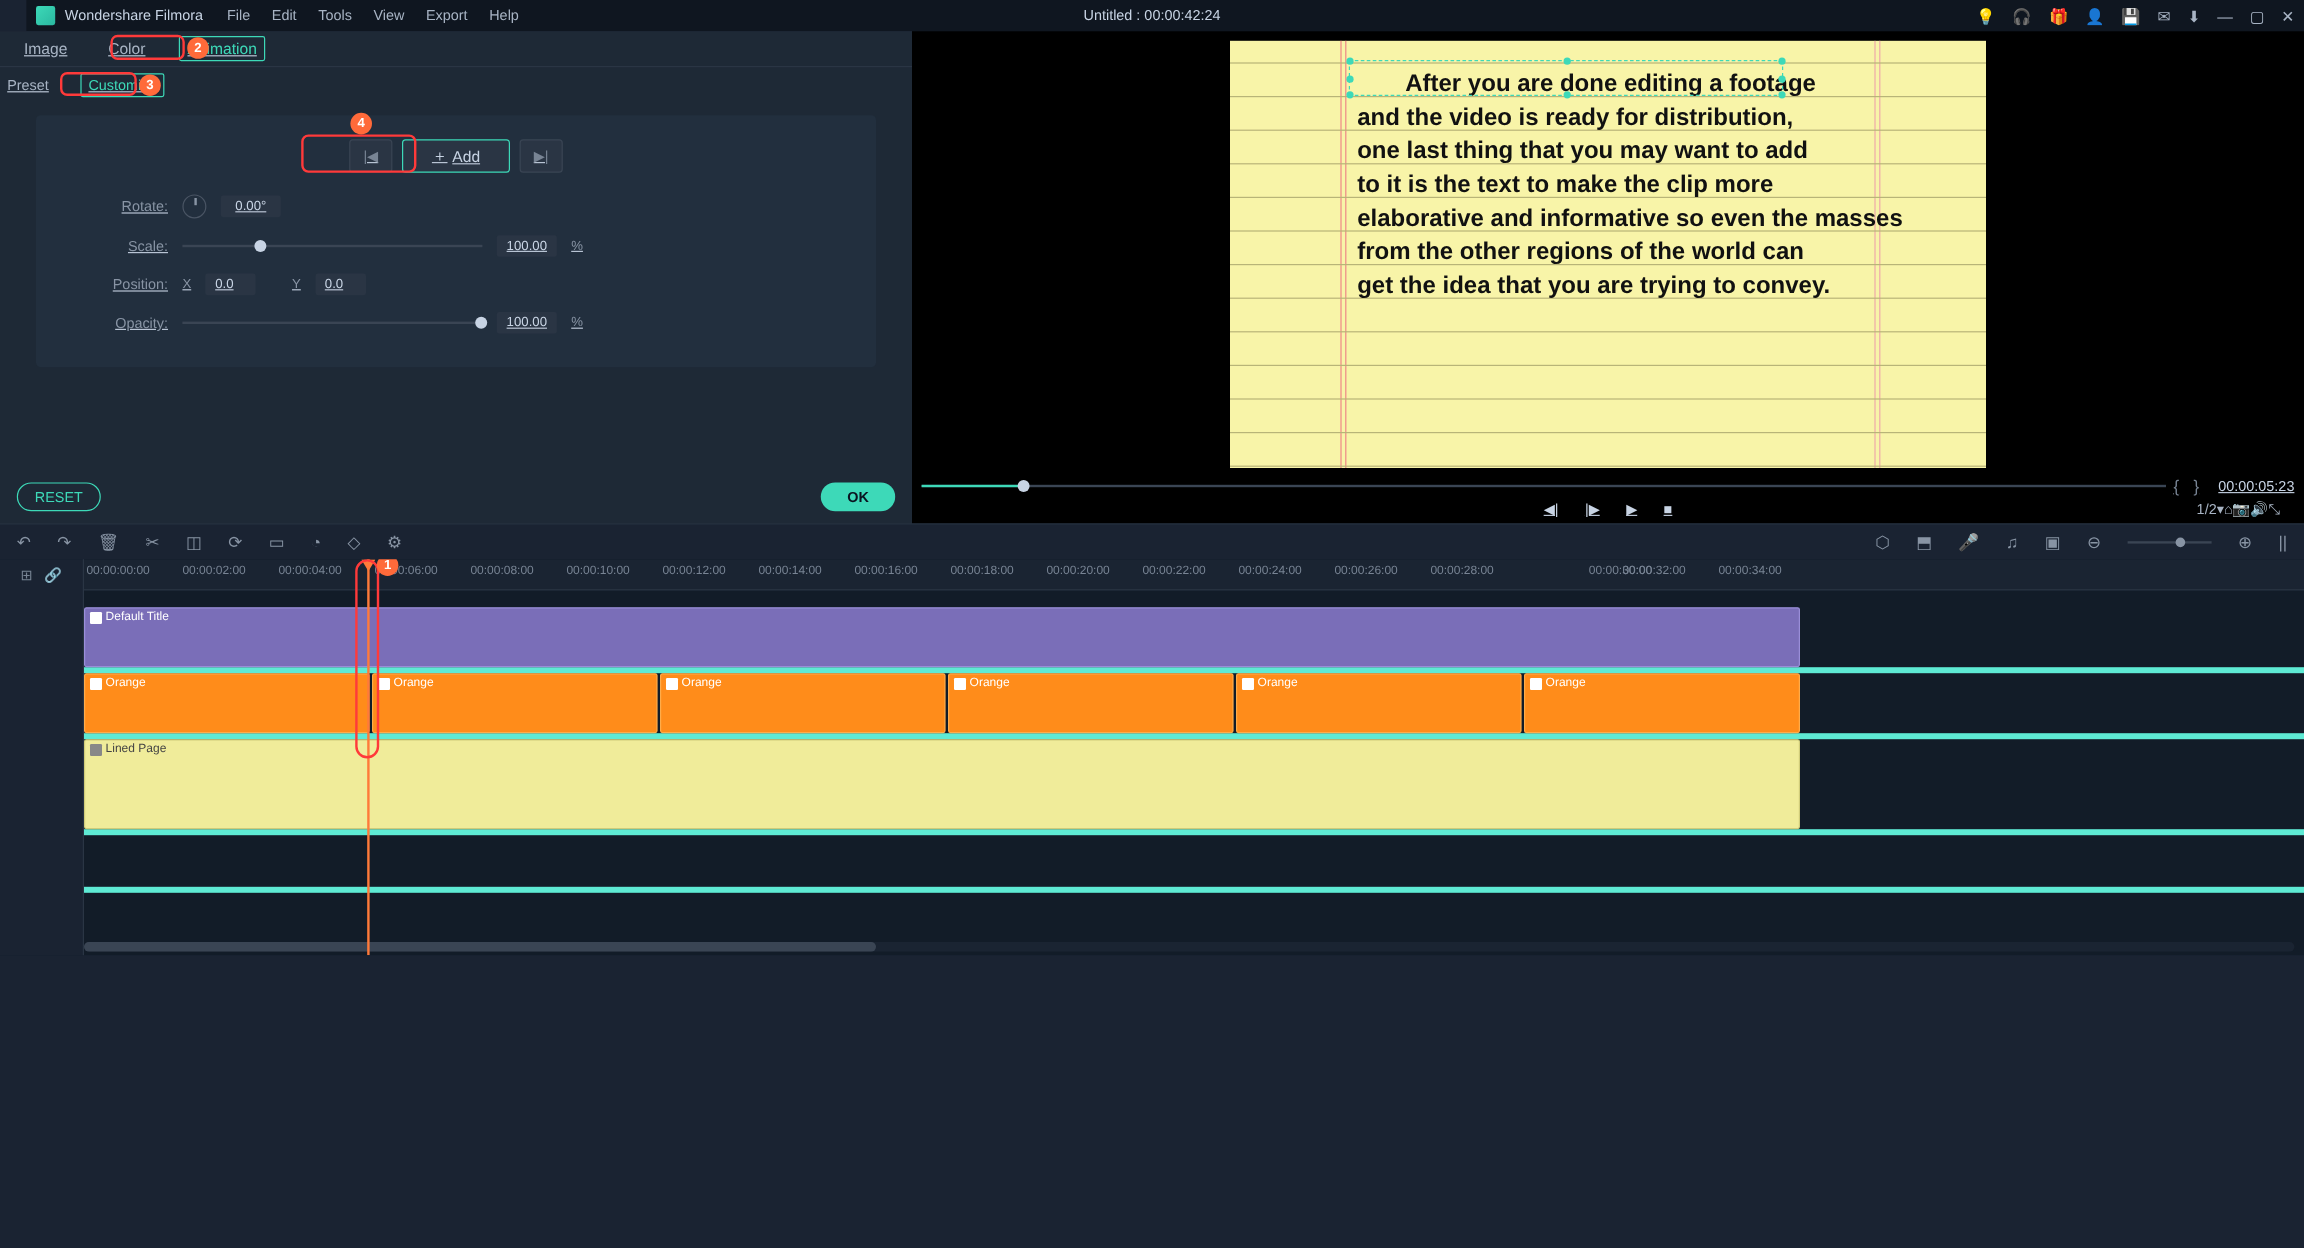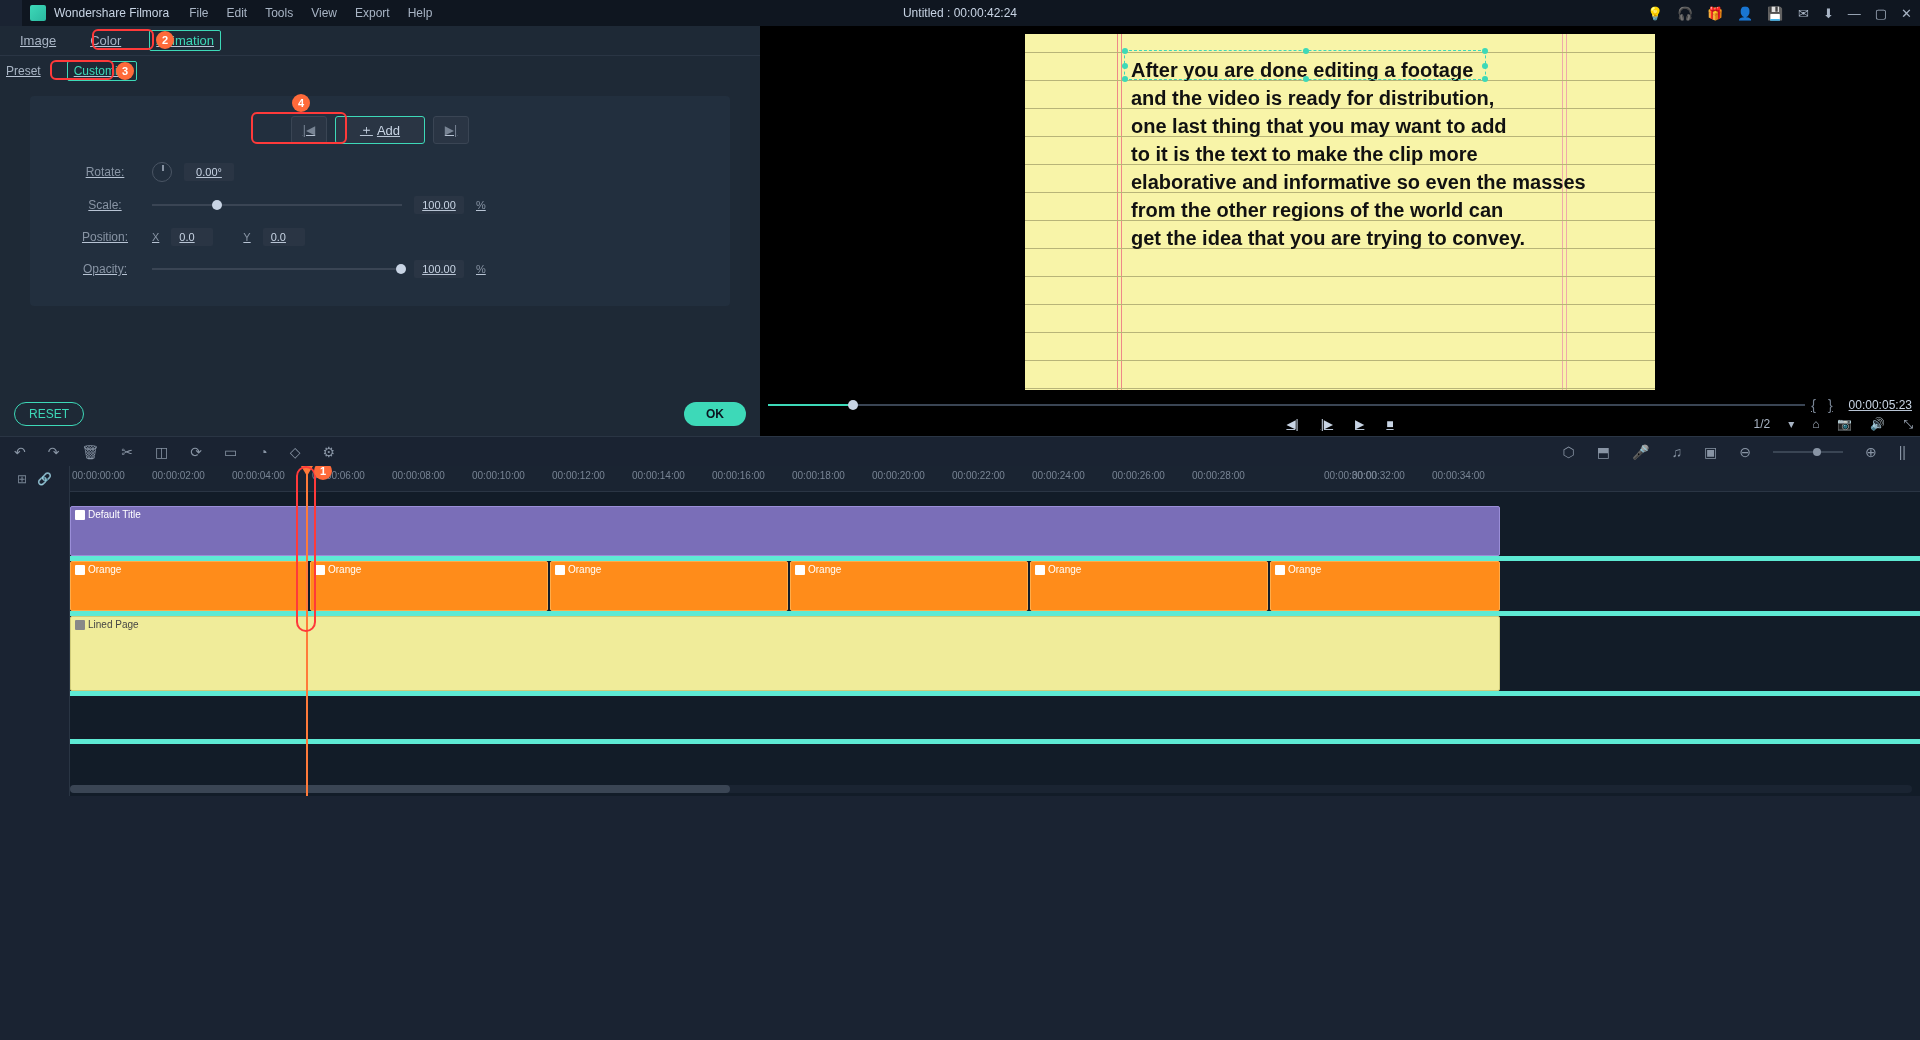--- a/index.html
+++ b/index.html
@@ -32,21 +32,21 @@
 
 .callout { position: absolute; border: 2px solid #ff3a3a; border-radius: 6px; pointer-events: none; }
 .callout-badge { position: absolute; width: 18px; height: 18px; background: #ff6a3a; border-radius: 50%; color: #fff; font-size: 11px; font-weight: bold; display: flex; align-items: center; justify-content: center; }
 
 .anim-body { padding: 20px 40px; background: #222f3e; margin: 10px 30px; border-radius: 4px; height: 210px; position: relative; }
 .keyframe-row { display: flex; justify-content: center; gap: 8px; margin-bottom: 18px; position: relative; }
 .kf-btn { width: 36px; height: 28px; background: #2a3544; border: 1px solid #3a4554; border-radius: 3px; color: #788494; display: flex; align-items: center; justify-content: center; cursor: pointer; }
 .add-btn { width: 90px; height: 28px; background: #2a3544; border: 1px solid #3dd9b8; border-radius: 3px; color: #c8d4e4; display: flex; align-items: center; justify-content: center; gap: 4px; cursor: pointer; font-size: 13px; }
 
 .prop-row { display: flex; align-items: center; margin-bottom: 14px; gap: 12px; }
-.prop-label { width: 70px; text-align: center; color: #8894a4; font-size: 12px; }
+.prop-label { width: 70px; text-align: right; color: #8894a4; font-size: 12px; }
 .slider-track { width: 250px; height: 2px; background: #3a4554; position: relative; }
 .slider-thumb { position: absolute; top: -4px; width: 10px; height: 10px; background: #c8d4e4; border-radius: 50%; }
 .val-box { background: #2a3544; padding: 3px 8px; border-radius: 2px; color: #c8d4e4; font-size: 11px; min-width: 50px; text-align: center; }
 .unit { color: #8894a4; font-size: 11px; }
 .pos-inp { background: #2a3544; padding: 3px 8px; border-radius: 2px; color: #c8d4e4; font-size: 11px; width: 42px; }
 .knob { width: 20px; height: 20px; border: 1px solid #4a5564; border-radius: 50%; position: relative; }
 .knob::after { content: ''; position: absolute; top: 2px; left: 9px; width: 2px; height: 6px; background: #8894a4; }
 
 .reset-btn { position: absolute; bottom: 10px; left: 14px; padding: 4px 14px; border: 1px solid #3dd9b8; border-radius: 12px; color: #3dd9b8; font-size: 12px; cursor: pointer; background: transparent; }
 .ok-btn { position: absolute; bottom: 10px; right: 14px; padding: 5px 22px; background: #3dd9b8; border-radius: 12px; color: #0a1420; font-size: 12px; font-weight: bold; cursor: pointer; border: none; }
@@ -65,21 +65,21 @@
 
 .progress-row { height: 14px; display: flex; align-items: center; padding: 0 8px; }
 .progress-track { flex: 1; height: 2px; background: #3a4554; position: relative; }
 .progress-fill { position: absolute; left: 0; height: 2px; background: #3dd9b8; }
 .progress-thumb { position: absolute; top: -4px; width: 10px; height: 10px; background: #c8d4e4; border-radius: 50%; }
 .bracket { color: #788494; font-size: 14px; margin: 0 6px; }
 .ptime { color: #c8d4e4; font-size: 12px; margin-left: 10px; }
 
 .play-controls { height: 28px; display: flex; align-items: center; justify-content: center; gap: 22px; position: relative; }
 .play-controls span { color: #c8d4e4; font-size: 12px; cursor: pointer; }
-.pc-right { position: absolute; right: 7px; display: flex; align-items: flex-end; gap: 18px; }
+.pc-right { position: absolute; right: 20px; display: flex; align-items: flex-end; }
 .pc-right span { color: #a8b4c4; font-size: 12px; }
 
 
 .tl-toolbar { height: 30px; background: #1a2332; display: flex; align-items: center; padding: 0 14px; gap: 22px; border-top: 1px solid #2a3544; }
 .tl-toolbar .tool { color: #8894a4; font-size: 14px; cursor: pointer; }
 .tl-toolbar .spacer { flex: 1; }
 .tl-toolbar .zoom-slider { width: 70px; height: 2px; background: #3a4554; position: relative; }
 .tl-toolbar .zoom-slider::after { content: ''; position: absolute; left: 40px; top: -3px; width: 8px; height: 8px; background: #8894a4; border-radius: 50%; }
 
 
@@ -217,21 +217,21 @@
           <div class="hline" style="top:102px;"></div>
           <div class="hline" style="top:130px;"></div>
           <div class="hline" style="top:158px;"></div>
           <div class="hline" style="top:186px;"></div>
           <div class="hline" style="top:214px;"></div>
           <div class="hline" style="top:242px;"></div>
           <div class="hline" style="top:270px;"></div>
           <div class="hline" style="top:298px;"></div>
           <div class="hline" style="top:326px;"></div>
           <div class="hline" style="top:354px;"></div>
-        <div class="note-text" style="top:22px;">After you are done editing a footage</div>
+        <div class="note-text" style="top:22px;margin-left:40px;">After you are done editing a footage</div>
         <div class="note-text" style="top:50px;">and the video is ready for distribution,</div>
         <div class="note-text" style="top:78px;">one last thing that you may want to add</div>
         <div class="note-text" style="top:106px;">to it is the text to make the clip more</div>
         <div class="note-text" style="top:134px;">elaborative and informative so even the masses</div>
         <div class="note-text" style="top:162px;">from the other regions of the world can</div>
         <div class="note-text" style="top:190px;">get the idea that you are trying to convey.</div>
         <div class="sel-box" style="left:99px; top:16px; width:362px; height:30px;">
           <div class="sel-handle" style="left:-3px; top:-3px;"></div>
             <div class="sel-handle" style="right:-3px; top:-3px;"></div>
           <div class="sel-handle" style="left:-3px; bottom:-3px;"></div>

